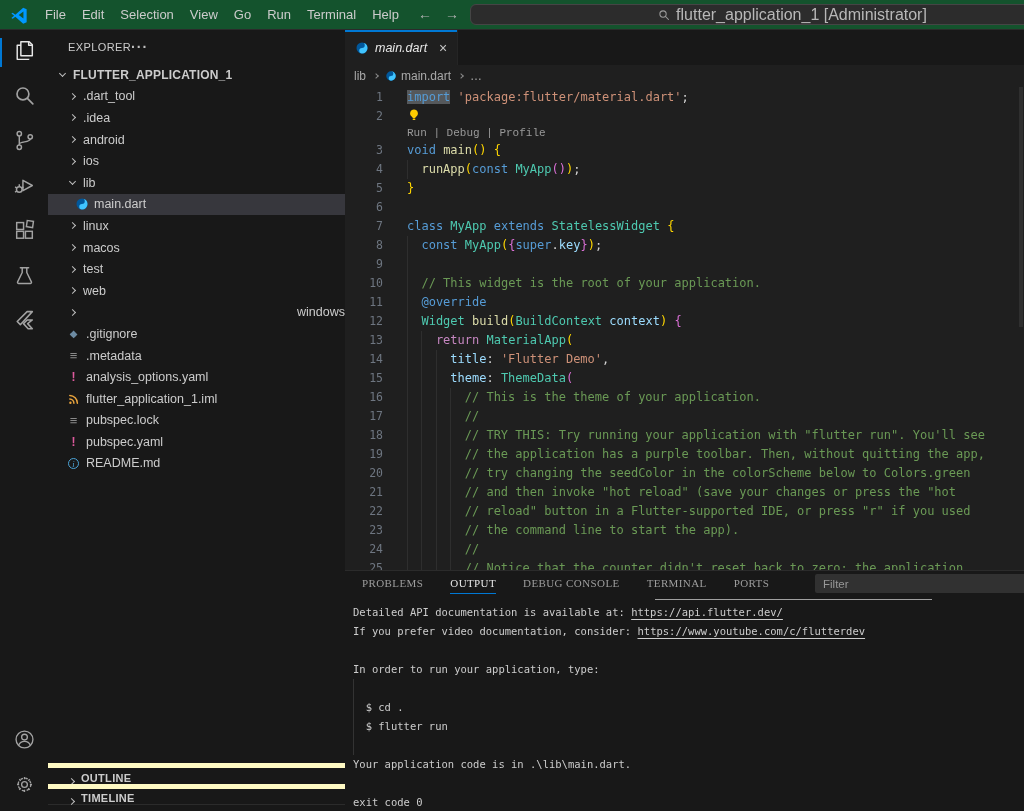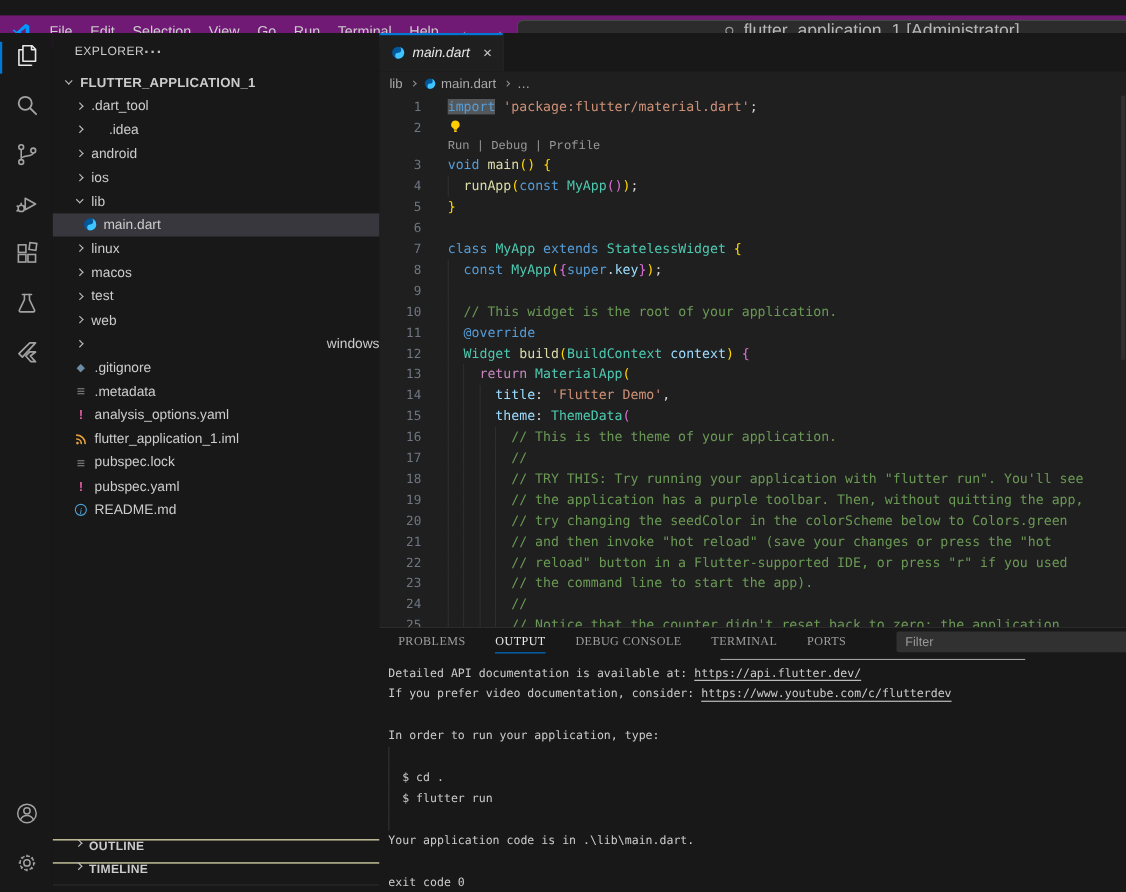--- a/index.html
+++ b/index.html
@@ -1,21 +1,21 @@
 <!DOCTYPE html>
 <html><head>
 <meta charset="utf-8">
 <style>
   * { margin:0; padding:0; box-sizing:border-box; }
   html,body { width:1024px; height:811px; overflow:hidden; background:#181818;
     font-family:"Liberation Sans", sans-serif; }
   #app { position:relative; width:1024px; height:811px; background:#181818; color:#cccccc; }
 
   
-  #titlebar { position:absolute; left:0; top:14px; width:1024px; height:30px; background:#701a75;
+  #titlebar { position:absolute; left:0; top:0; width:1024px; height:30px; background:#14532d;
     border-bottom:1px solid #2b2b2b; display:flex; align-items:center; }
   #vslogo { width:18px; height:18px; margin:0 9px 0 10px; flex:0 0 auto; }
   #menubar { display:flex; height:30px; }
   .menu-item { padding:0 8px; font-size:13px; line-height:29px; color:#cccccc; cursor:default; }
   .nav-arrow { width:24px; text-align:center; font-size:14px; color:#b4b4b4; line-height:29px; }
   #nav-back { position:absolute; left:413px; top:0; }
   #nav-fwd  { position:absolute; left:440px; top:0; }
   #cmdcenter { position:absolute; left:470px; top:4px; width:645px; height:21px;
     background:#2c2c2c; border:1px solid #454545; border-radius:6px;
     display:flex; align-items:center; justify-content:center; gap:6px; }
@@ -44,22 +44,22 @@
   .chv.r { transform:rotate(-45deg); margin:0 3px 0 4px; }
   .chv.d { transform:rotate(45deg); margin:-2px 3px 0 4px; }
   .fi { width:15px; height:15px; display:inline-flex; align-items:center; justify-content:center; flex:0 0 auto; font-size:11px; }
   .fi svg { width:14px; height:14px; }
   .fi-git { color:#6d8ba3; font-size:10px; }
   .fi-list { color:#8a8a8a; font-size:13px; }
   .fi-yaml { color:#dd5a9d; font-weight:bold; font-size:12px; }
   .fi-info { }
   .info-circle { width:11px; height:11px; border:1px solid #4ba3d6; border-radius:50%; color:#4ba3d6;
     font-size:8.5px; line-height:10px; text-align:center; font-family:"Liberation Serif",serif; font-style:italic; }
-  .side-section { position:absolute; left:0; width:297px; height:21px; border-top:1px solid #fef9c3;
-    display:flex; align-items:flex-start; padding-left:17px; font-size:11px; font-weight:bold; color:#cccccc; letter-spacing:.3px; }
+  .side-section { position:absolute; left:0; width:297px; height:21px; border-top:5px solid #fef9c3;
+    display:flex; align-items:flex-end; padding-left:17px; font-size:11px; font-weight:bold; color:#cccccc; letter-spacing:.3px; }
   .side-section .chv { margin-right:7px; }
 
   
   #editor { position:absolute; left:345px; top:30px; width:679px; height:540px; background:#1f1f1f; overflow:hidden; }
   #tabbar { height:35px; background:#181818; display:flex; }
   #tab-main { position:relative; background:#1f1f1f; display:flex; align-items:center; padding:0 10px; gap:6px; border-right:1px solid #252525; }
   #tab-main::before { content:""; position:absolute; top:0; left:0; right:0; height:1.5px; background:#0078d4; }
   #tab-main svg { width:14px; height:14px; }
   #tab-label { font-size:12.5px; font-style:italic; color:#e7e7e7; }
   #tab-close { font-size:14px; color:#c5c5c5; margin-left:6px; line-height:14px; }
@@ -225,21 +225,21 @@
     </div>
     <div id="tree">
         <div class="trow root" style="padding-left: 8px;">
           <span class="chv d"></span>
           <span class="lbl">FLUTTER_APPLICATION_1</span>
         </div>
         <div class="trow" style="padding-left: 18px;">
           <span class="chv r"></span>
           <span class="lbl">.dart_tool</span>
         </div>
-        <div class="trow" style="padding-left: 18px; gap: 16px;">
+        <div class="trow" style="padding-left: 18px;">
           <span class="chv r"></span>
           <span class="lbl">.idea</span>
         </div>
         <div class="trow" style="padding-left: 18px;">
           <span class="chv r"></span>
           <span class="lbl">android</span>
         </div>
         <div class="trow" style="padding-left: 18px;">
           <span class="chv r"></span>
           <span class="lbl">ios</span>

